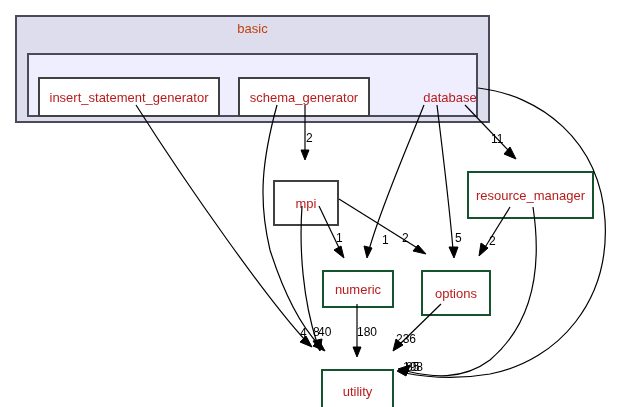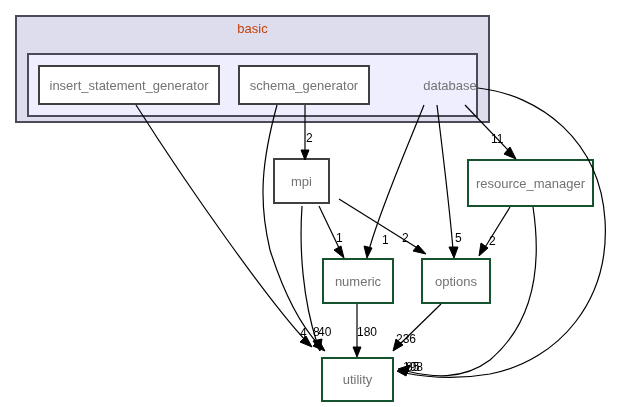--- a/index.html
+++ b/index.html
@@ -44,36 +44,37 @@
   }
   
   .node {
     position: absolute;
     box-sizing: border-box;
     background: #ffffff;
     display: flex;
     align-items: center;
     justify-content: center;
     font-size: 13px;
-    color: #737373;
+    color: #b91c1c;
     white-space: nowrap;
+    margin-top: 12px;
   }
   .node.black-border { border: 2px solid #404040; }
   .node.red-border   { border: 2px solid #14532d; }
   .node.plain {
     background: transparent;
     border: none;
   }
   
   #node-insert-statement-generator { left: 38px;  top: 65px;  width: 182px; height: 40px; }
   #node-schema-generator           { left: 238px; top: 65px;  width: 132px; height: 40px; }
   #node-database                   { left: 404px; top: 65px;  width: 92px;  height: 40px; }
-  #node-mpi                        { left: 273px; top: 158px; width: 57px;  height: 46px; }
+  #node-mpi                        { left: 273px; top: 168px; width: 66px;  height: 46px; }
   #node-resource-manager           { left: 467px; top: 159px; width: 127px; height: 48px; }
-  #node-numeric                    { left: 322px; top: 258px; width: 72px;  height: 46px; }
+  #node-numeric                    { left: 322px; top: 258px; width: 72px;  height: 38px; }
   #node-options                    { left: 421px; top: 258px; width: 70px;  height: 46px; }
   #node-utility                    { left: 321px; top: 357px; width: 73px;  height: 45px; }
 
   
   #edge-layer {
     position: absolute;
     left: 0; top: 0;
     width: 618px; height: 407px;
     pointer-events: none;
   }

